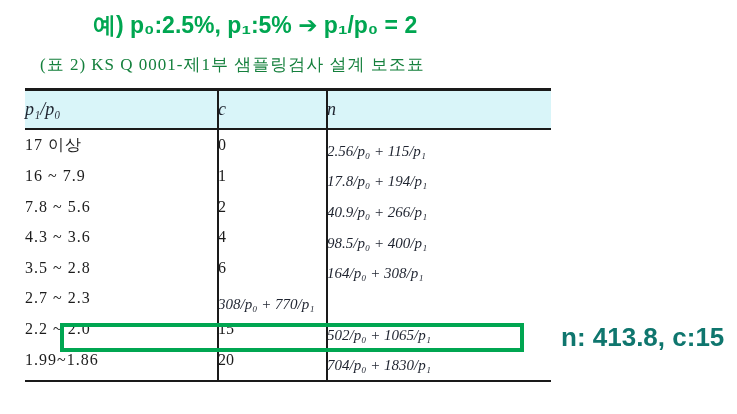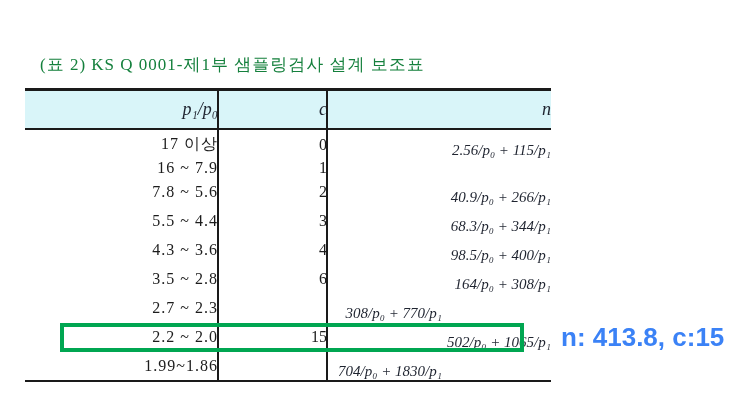--- a/index.html
+++ b/index.html
@@ -51,21 +51,21 @@
   .tbody {
     display: flex;
     flex-direction: column;
     height: 245px;
   }
   .trow {
     display: flex;
     flex: 1;
     align-items: center;
   }
-  .cell { text-align: right; }
+  .cell { text-align: left; }
   .col-ratio { width: 193px; }
   .col-c     { width: 109px; }
   .col-n     { width: 224px; }
   .thead .cell {
     font-style: italic;
     font-size: 18px;
     color: #1f2430;
   }
   .cell.ratio { font-size: 16px; letter-spacing: 1px; }
   .cell.cval  { font-size: 16px; }
@@ -88,58 +88,55 @@
     border: 4px solid #00a651;
     background: transparent;
   }
   .result-annotation {
     position: absolute;
     left: 561px;
     top: 322px;
     font-family: "Liberation Sans", "DejaVu Sans", sans-serif;
     font-weight: bold;
     font-size: 26px;
-    color: #3b82f6;
+    color: #0f766e;
     white-space: nowrap;
   }
 </style>
 </head>
 <body>
 
 <div class="page">
 
+  <div class="example-note">예) p₀:2.5%, p₁:5% ➔ p₁/p₀ = 2</div>
 
   <div class="table-caption">(표 2) KS Q 0001-제1부 샘플링검사 설계 보조표</div>
 
   <div class="ref-table">
     <div class="thead">
       <div class="cell col-ratio">p₁/p₀</div>
       <div class="cell col-c">c</div>
       <div class="cell col-n">n</div>
     </div>
 
     <div class="tbody">
       <div class="trow">
         <div class="cell col-ratio ratio">17  이상</div>
         <div class="cell col-c cval">0</div>
         <div class="cell col-n nval">2.56/p₀ + 115/p₁</div>
       </div>
       <div class="trow">
         <div class="cell col-ratio ratio">16 ~ 7.9</div>
         <div class="cell col-c cval">1</div>
+        <div class="cell col-n nval">17.8/p₀ + 194/p₁</div>
       </div>
       <div class="trow">
         <div class="cell col-ratio ratio">7.8 ~ 5.6</div>
         <div class="cell col-c cval">2</div>
         <div class="cell col-n nval">40.9/p₀ + 266/p₁</div>
-      </div>
-      <div class="trow">
-        <div class="cell col-ratio ratio">5.5 ~ 4.4</div>
-        <div class="cell col-c cval">3</div>
-        <div class="cell col-n nval">68.3/p₀ + 344/p₁</div>
       </div>
       <div class="trow">
         <div class="cell col-ratio ratio">4.3 ~ 3.6</div>
         <div class="cell col-c cval">4</div>
         <div class="cell col-n nval">98.5/p₀ + 400/p₁</div>
       </div>
       <div class="trow">
         <div class="cell col-ratio ratio">3.5 ~ 2.8</div>
         <div class="cell col-c cval">6</div>
         <div class="cell col-n nval">164/p₀ + 308/p₁</div>
@@ -148,20 +145,21 @@
         <div class="cell col-ratio ratio">2.7 ~ 2.3</div>
         <div class="cell col-n nval">308/p₀ + 770/p₁</div>
       </div>
       <div class="trow">
         <div class="cell col-ratio ratio">2.2 ~ 2.0</div>
         <div class="cell col-c cval">15</div>
         <div class="cell col-n nval">502/p₀ + 1065/p₁</div>
       </div>
       <div class="trow">
         <div class="cell col-ratio ratio">1.99~1.86</div>
+        <div class="cell col-c cval">20</div>
         <div class="cell col-n nval">704/p₀ + 1830/p₁</div>
       </div>
     </div>
 
     <div class="vline vline-1"></div>
     <div class="vline vline-2"></div>
   </div>
 
   <div class="highlight-box"></div>
 

